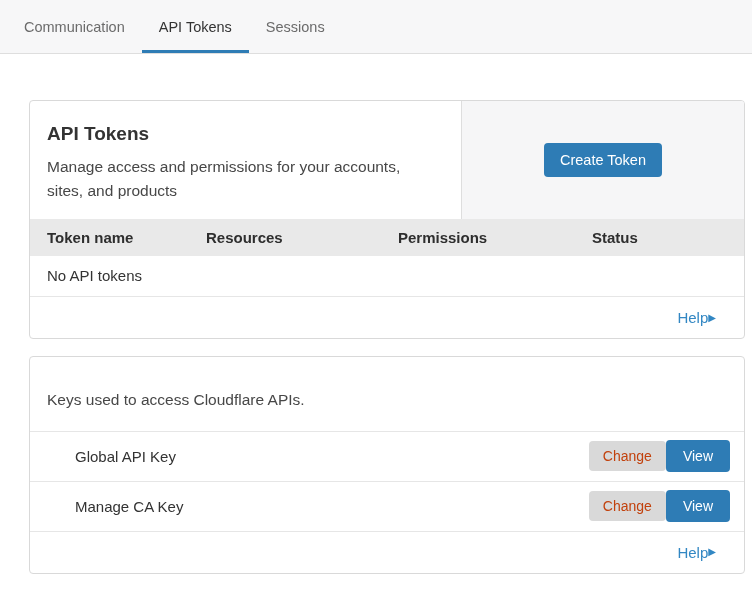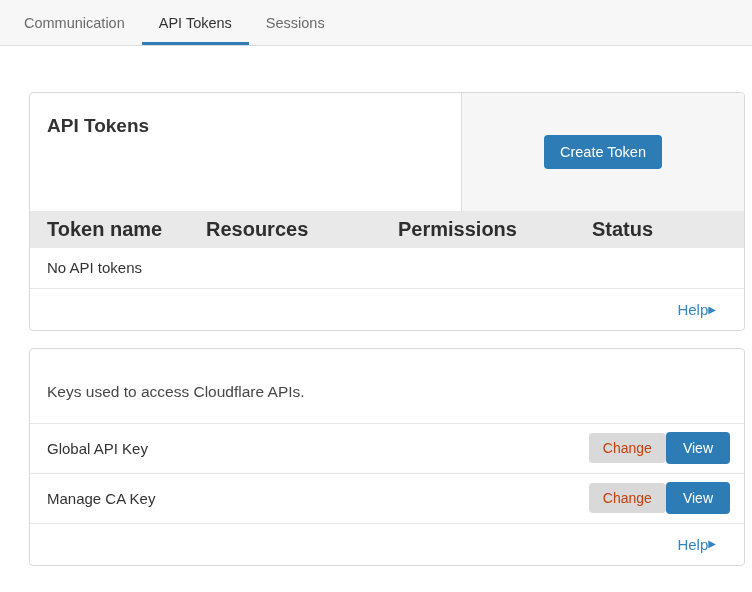--- a/index.html
+++ b/index.html
@@ -6,21 +6,21 @@
   html, body {
     width: 752px; height: 592px;
     background: #ffffff;
     font-family: "Liberation Sans", sans-serif;
     color: #333;
     overflow: hidden;
   }
 
   
   .tabbar {
-    height: 46px;
+    height: 54px;
     background: #f7f7f8;
     border-bottom: 1px solid #dedede;
     display: flex;
     align-items: stretch;
     padding-left: 7px;
   }
   .tab {
     display: flex;
     align-items: center;
     padding: 0 17px;
@@ -94,21 +94,21 @@
     padding: 8px 14px;
   }
 
   
   .thead {
     display: grid;
     grid-template-columns: 176px 192px 194px 1fr;
     align-items: center;
     height: 37px;
     background: #e9e9e9;
-    font-size: 20px;
+    font-size: 15px;
     font-weight: 700;
     color: #2e2e2e;
   }
   .thead .th:first-child { padding-left: 17px; }
   .empty-row {
     height: 40px;
     line-height: 40px;
     padding-left: 17px;
     font-size: 15px;
     color: #333;
@@ -133,38 +133,39 @@
 
   
   .simple-header { padding: 21px 17px 19px 17px; }
   .key-row {
     border-top: 1px solid #e6e6e6;
     height: 50px;
     display: flex;
     align-items: center;
     padding: 0 14px 0 17px;
   }
-  .key-row .key-label { font-size: 15px; color: #333; flex: 1; }
+  .key-row .key-label { font-size: 15px; color: #333; flex: 1; margin-left: 28px; }
   .key-row .btn + .btn { }
 </style>
 </head>
 <body>
 
 <nav class="tabbar">
   <div class="tab">Communication</div>
   <div class="tab active">API Tokens</div>
   <div class="tab">Sessions</div>
 </nav>
 
 <div class="content">
 
   <section class="card">
     <div class="split-header">
       <div class="hdr-left">
         <h2 class="card-title">API Tokens</h2>
+        <p class="card-desc">Manage access and permissions for your accounts, sites, and products</p>
       </div>
       <div class="hdr-right">
         <button class="btn btn-primary lg">Create Token</button>
       </div>
     </div>
 
     <div class="thead">
       <div class="th">Token name</div>
       <div class="th">Resources</div>
       <div class="th">Permissions</div>

